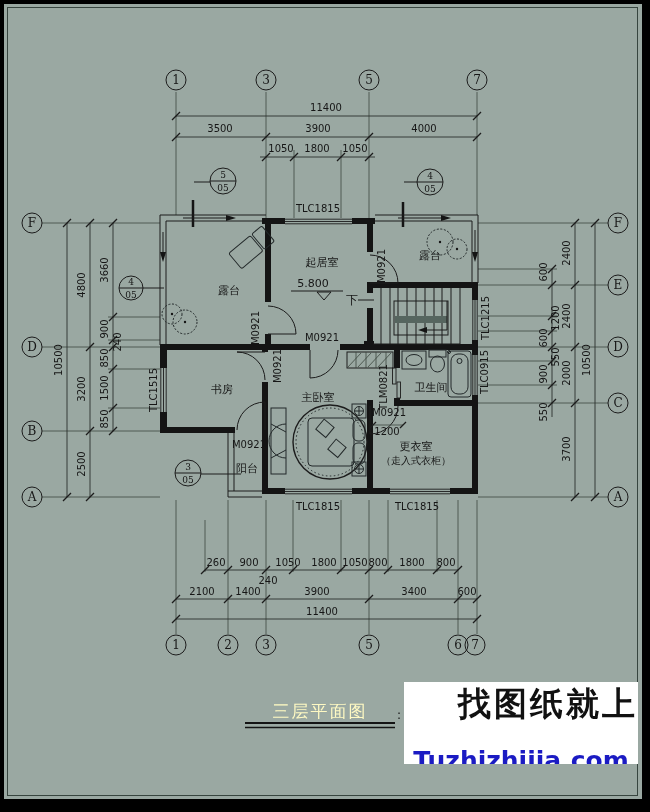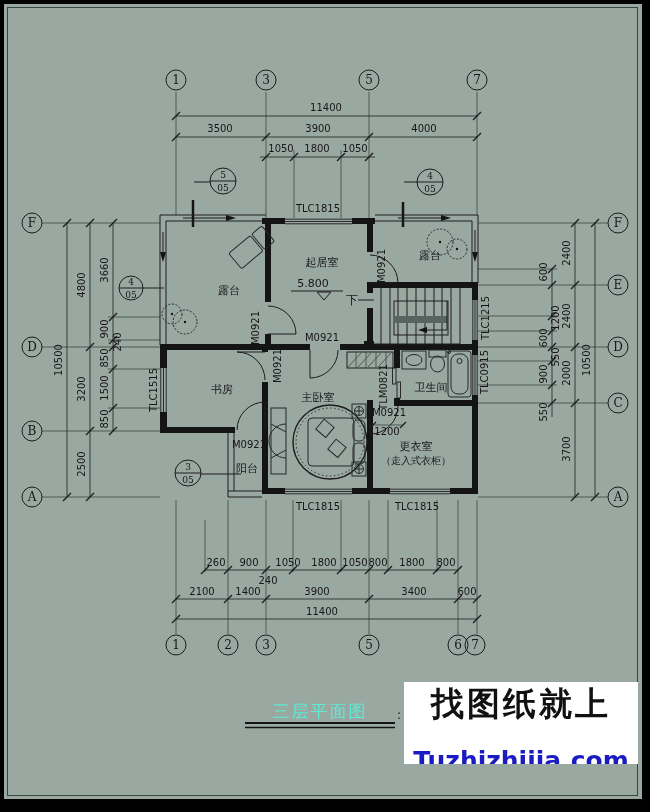--- a/index.html
+++ b/index.html
@@ -18,24 +18,24 @@
   .thin{stroke:#3c463f;stroke-width:0.8;fill:none;}
   .dl{stroke:#2a2f2c;stroke-width:0.9;fill:none;}
   .tick{stroke:#1c1c1c;stroke-width:1.3;fill:none;}
   .wall{fill:#141414;}
   .ln{stroke:#1c1c1c;stroke-width:1;fill:none;}
   .ln2{stroke:#1c1c1c;stroke-width:1.4;fill:none;}
   .win{stroke:#1c1c1c;stroke-width:0.9;fill:none;}
   .furn{stroke:#23292a;stroke-width:1;fill:none;}
   #wm{position:absolute;left:404px;top:682px;width:234px;height:82px;background:#ffffff;
       text-align:center;overflow:hidden;}
-  #wm .l1{font-size:33px;font-weight:bold;color:#111;letter-spacing:3px;line-height:40px;margin-top:2px;}
+  #wm .l1{font-size:33px;font-weight:bold;color:#111;letter-spacing:3px;line-height:40px;margin-top:2px;text-align:right;}
   #wm .l2{font-size:25px;font-weight:bold;color:#1b1bc3;letter-spacing:0px;line-height:34px;margin-top:20px;}
   #ftitle{position:absolute;left:245px;top:700px;width:150px;text-align:center;
-          font-size:17px;letter-spacing:2px;color:#5eead4;}
+          font-size:17px;letter-spacing:2px;color:#fef9c3;}
   #fcolon{position:absolute;left:397px;top:708px;font-size:12px;color:#141414;}
 </style>
 </head>
 <body>
 
 <div id="page">
   <div id="paper"></div>
   <div id="innerline"></div>
 
   <svg width="650" height="812" viewBox="0 0 650 812">

